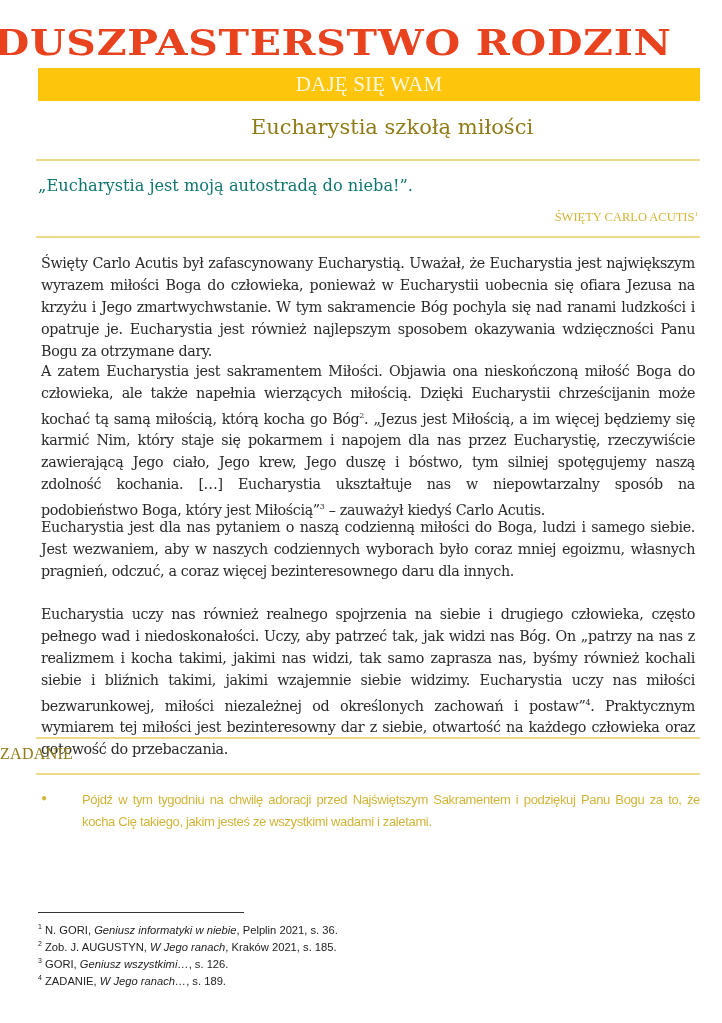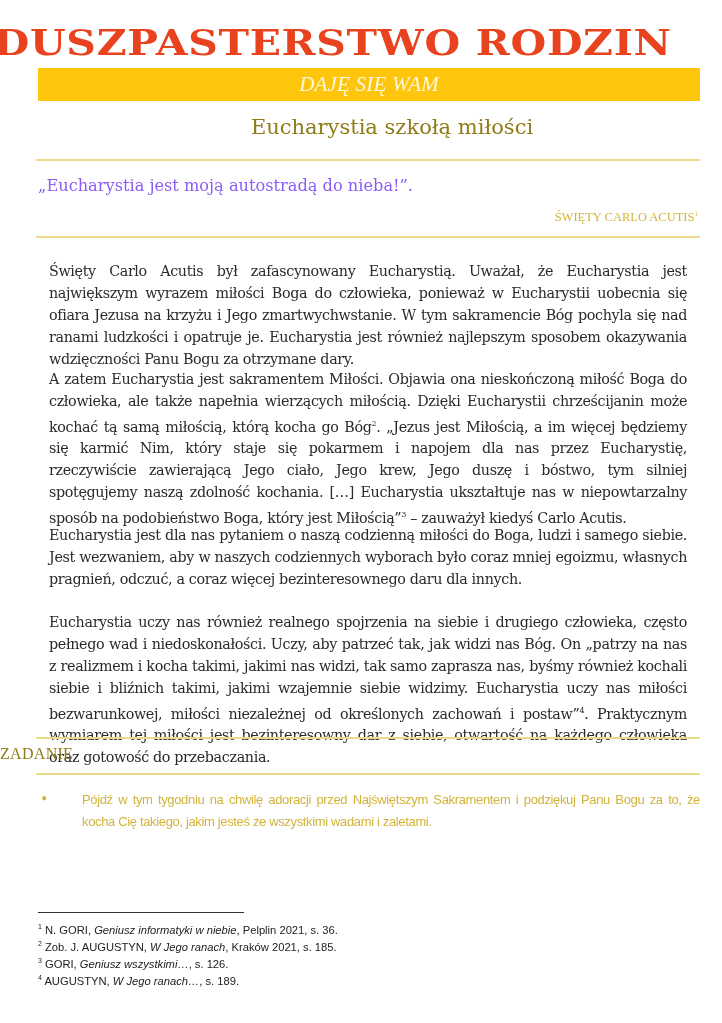--- a/index.html
+++ b/index.html
@@ -4,31 +4,31 @@
 <style>
   html, body { margin: 0; padding: 0; background: #ffffff; }
   body { width: 722px; height: 1023px; position: relative; overflow: hidden; font-family: "DejaVu Serif", serif; }
   .masthead { position: absolute; left: 0; top: 22px; width: 666px; text-align: center; }
   .masthead-title {
     font-family: "DejaVu Serif", serif; font-weight: bold; color: #e8421f;
     font-size: 35px; letter-spacing: 0.6px; line-height: 42px;
     transform: scaleX(1.17); transform-origin: center; display: inline-block;
   }
   .band { position: absolute; left: 38px; top: 68px; width: 662px; height: 33px; background: #fdc60c;
-          display: flex; align-items: center; justify-content: center; font-style: italic; }
+          display: flex; align-items: center; justify-content: center; }
   .band-text { font-family: "Liberation Serif", serif; color: #fff7dc; font-size: 21px; letter-spacing: 0.2px; }
   .title { position: absolute; left: 0; top: 115px; width: 722px; text-align: center;
            font-family: "DejaVu Serif", serif; color: #8f7b17; font-size: 21px; margin-left: 31px; }
   .rule { position: absolute; left: 36px; width: 664px; height: 2px; background: #ecd98a; }
-  .quote { position: absolute; left: 38px; top: 176px; font-family: "DejaVu Serif", serif; color: #8b5cf6; font-size: 16.2px; }
+  .quote { position: absolute; left: 38px; top: 176px; font-family: "DejaVu Serif", serif; color: #0f766e; font-size: 16.2px; }
   .attrib { position: absolute; right: 24px; top: 210px; font-family: "Liberation Serif", serif; color: #d2b43a; font-size: 12.5px; }
   .attrib sup { font-size: 7px; }
   .body-text { position: absolute; left: 37px; width: 662px; font-family: "DejaVu Serif", serif; color: #2a2a2a;
                font-size: 14.3px; line-height: 21.9px; text-align: justify; letter-spacing: -0.35px; word-spacing: 0px; }
-  .body-text p { margin: 12px; }
+  .body-text p { margin: 4px; }
   .body-text sup { font-size: 8px; }
   .zadanie { position: absolute; left: 0; top: 745px; width: 722px; text-align: left;
              font-family: "Liberation Serif", serif; color: #8f7b17; font-size: 16px; letter-spacing: 0.3px; }
   .task { position: absolute; left: 38px; top: 789px; width: 662px; display: flex; }
   .task-bullet { width: 42px; color: #d2b43a; font-size: 14px; line-height: 21.9px; padding-left: 2px; }
   .task-text { flex: 1; font-family: Liberation Sans, sans-serif; color: #d2b43a; font-size: 13px;
                line-height: 21.9px; text-align: justify; letter-spacing: -0.35px; }
   .fn-rule { position: absolute; left: 38px; top: 912px; width: 206px; height: 1px; background: #333; }
   .footnotes { position: absolute; left: 38px; top: 920px; font-family: "Liberation Sans", sans-serif;
                color: #222; font-size: 11.2px; line-height: 14.4px; }
@@ -75,14 +75,14 @@
 <div class="task">
   <span class="task-bullet">•</span>
   <span class="task-text">Pójdź w tym tygodniu na chwilę adoracji przed Najświętszym Sakramentem i podziękuj Panu Bogu za to, że kocha Cię takiego, jakim jesteś ze wszystkimi wadami i zaletami.</span>
 </div>
 
 <div class="fn-rule"></div>
 <div class="footnotes">
   <div><sup>1</sup><span> N. GORI, </span><span class="it">Geniusz informatyki w niebie</span><span>, Pelplin 2021, s. 36.</span></div>
   <div><sup>2</sup><span> Zob. J. AUGUSTYN, </span><span class="it">W Jego ranach</span><span>, Kraków 2021, s. 185.</span></div>
   <div><sup>3</sup><span> GORI, </span><span class="it">Geniusz wszystkimi…</span><span>, s. 126.</span></div>
-  <div><sup>4</sup><span> AUGUSTYN, </span><span class="it">W Jego ranach…</span><span>, s. 189.</span></div>
+  <div><sup>4</sup><span> ZADANIE, </span><span class="it">W Jego ranach…</span><span>, s. 189.</span></div>
 </div>
 
 </body></html>

